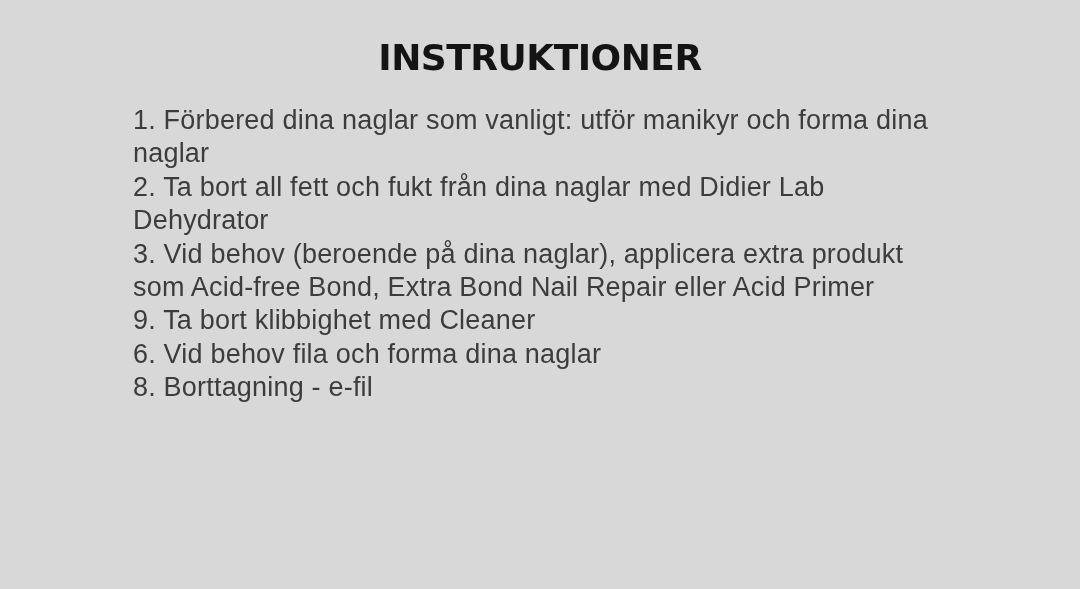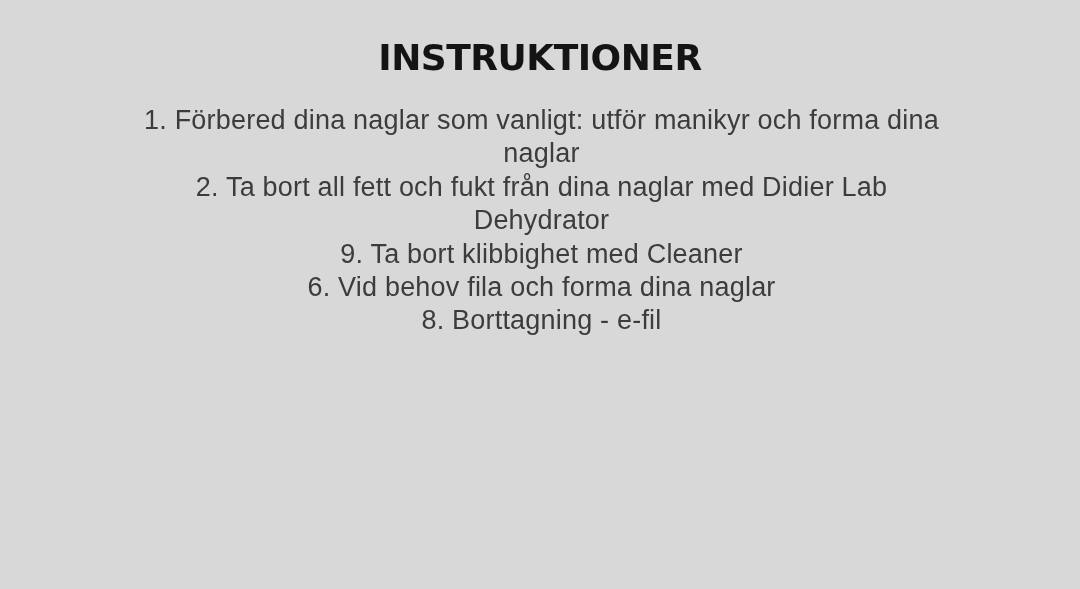--- a/index.html
+++ b/index.html
@@ -24,41 +24,45 @@
   }
   .instructions {
     margin: 28px 130px 0 133px;
     font-size: 27px;
     font-weight: 300;
     line-height: 33.4px;
     color: var(--text-color, #3c3c3c);
     letter-spacing: 0.2px;
   }
   .item { margin: 0; }
-  .line { display: block; white-space: nowrap; text-align: center; }
+  .line { display: block; white-space: nowrap; }
 </style>
 </head>
 <body>
 
 <div class="page">
 
   <h1 class="title">INSTRUKTIONER</h1>
 
   <div class="instructions">
 
     <p class="item">
       <span class="line">1. Förbered dina naglar som vanligt: utför manikyr och forma dina</span>
       <span class="line">naglar</span>
     </p>
 
     <p class="item">
       <span class="line">2. Ta bort all fett och fukt från dina naglar med Didier Lab</span>
       <span class="line">Dehydrator</span>
     </p>
 
+    <p class="item">
+      <span class="line">3. Vid behov (beroende på dina naglar), applicera extra produkt</span>
+      <span class="line">som Acid-free Bond, Extra Bond Nail Repair eller Acid Primer</span>
+    </p>
 
 
     <p class="item">
       <span class="line">9. Ta bort klibbighet med Cleaner</span>
     </p>
 
     <p class="item">
       <span class="line">6. Vid behov fila och forma dina naglar</span>
     </p>
 

